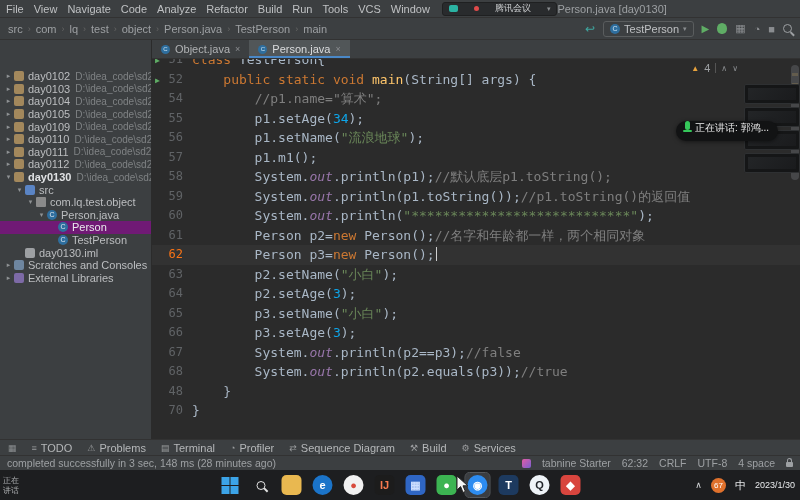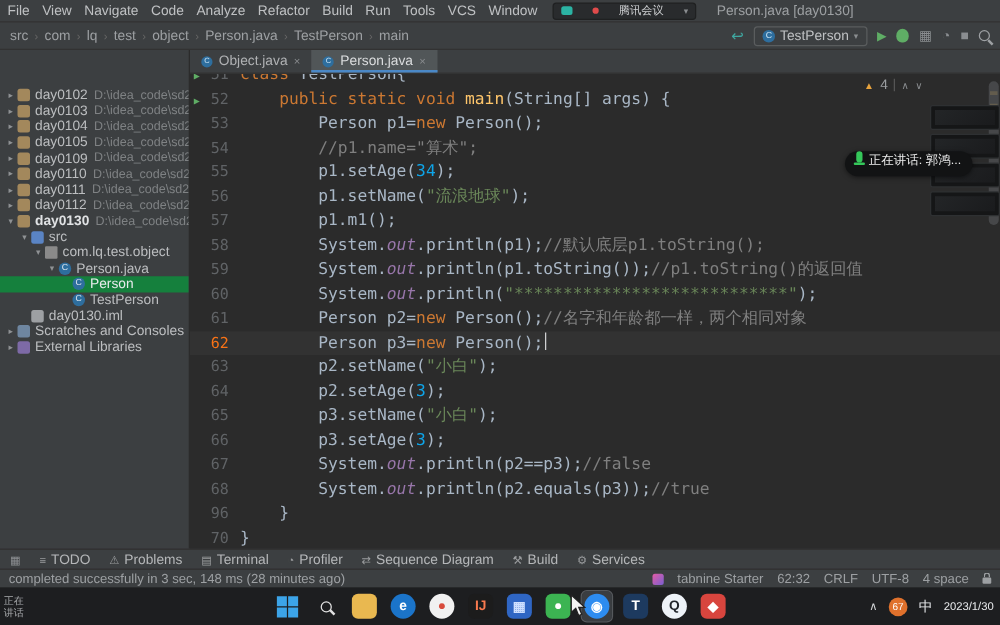--- a/index.html
+++ b/index.html
@@ -8,21 +8,21 @@
 
 
 #titlebar{position:absolute;left:0;top:0;right:0;height:18px;background:#3c3f41;display:flex;align-items:center;padding:0 6px;border-bottom:1px solid #323232;z-index:6}
 #menu-bar{display:flex;gap:10px;font-size:11px;color:#bfc1c3;white-space:nowrap}
 .menu-item{cursor:default}
 #meeting-pill{margin-left:12px;display:flex;align-items:center;gap:16px;background:#292b2d;border:1px solid #1f2021;border-radius:3px;padding:1px 6px;height:14px}
 .cam-icon{width:9px;height:7px;background:#2bb3a3;border-radius:2px}
 .rec-dot{width:5px;height:5px;border-radius:50%;background:#e04b4b}
 #meeting-pill .lbl{font-size:9px;color:#d0d2d4;white-space:nowrap}
 #meeting-pill .dd{font-size:7px;color:#8a8d90}
-#win-title{margin-left:16px;font-size:11px;color:#9da0a3;white-space:nowrap}
+#win-title{font-size:11px;color:#9da0a3;white-space:nowrap}
 
 
 #toolbar{position:absolute;left:0;top:18px;right:0;height:22px;background:#3c3f41;border-bottom:1px solid #323232;display:flex;align-items:center;padding:0 8px;z-index:6}
 #breadcrumb{display:flex;align-items:center;gap:5px;font-size:11px;color:#9da0a3;white-space:nowrap}
 .crumb-sep{color:#666;font-size:9px}
 #toolbar-right{margin-left:auto;display:flex;align-items:center;gap:8px}
 .tb-back{color:#3fa7a0;font-size:12px}
 #run-config{display:flex;align-items:center;gap:4px;border:1px solid #5a5d5e;border-radius:3px;height:16px;padding:0 6px;font-size:11px;color:#bfc1c3;background:#3c3f41}
 .mini-class{width:10px;height:10px;border-radius:50%;background:#2e6e9e;color:#cfe6f5;font-size:7px;line-height:10px;text-align:center}
 #run-config .dd{font-size:7px;color:#8a8d90}
@@ -30,21 +30,21 @@
 .tb-bug{width:10px;height:11px;border-radius:50% 50% 45% 45%;background:#5fad65}
 .tb-dim{color:#8a8d90;font-size:11px}
 .maglass{width:9px;height:9px;border:1.5px solid #9da0a3;border-radius:50%;position:relative;display:inline-block}
 .maglass::after{content:"";position:absolute;width:5px;height:1.5px;background:#9da0a3;transform:rotate(45deg);right:-4px;bottom:-2px}
 .maglass.light{border-color:#e2e2e2}
 .maglass.light::after{background:#e2e2e2}
 
 
 #sidebar{position:absolute;left:0;top:40px;width:152px;bottom:61px;background:#3c3f41;border-right:1px solid #2b2b2b;padding-top:30px;overflow:hidden;z-index:4}
 .tree-row{display:flex;align-items:center;height:12.6px;font-size:11px;color:#bcbec0;white-space:nowrap;overflow:hidden;cursor:default}
-.tree-row.selected{background:#15803d;color:#e8eaec}
+.tree-row.selected{background:#701a75;color:#e8eaec}
 .arrow{width:9px;flex:0 0 9px;font-size:7px;color:#8f9294;text-align:center}
 .ticon{width:10px;height:10px;flex:0 0 10px;border-radius:2px;margin:0 4px 0 1px;font-size:7px;line-height:10px;text-align:center;color:#dfe7ee}
 .ic-folder{background:#a3885c}
 .ic-folder-src{background:#5a84c4}
 .ic-package{background:#8a8a8a;border-radius:1px}
 .ic-class{background:#2e6e9e;border-radius:50%}
 .ic-file{background:#9da0a3}
 .ic-library{background:#7d6aa6}
 .ic-scratch{background:#6e86a0}
 .tlabel.bold{font-weight:bold;color:#e0e2e4}
@@ -281,37 +281,36 @@
       <span class="tab-icon">C</span>
       <span>Person.java</span>
       <span class="tab-close">×</span>
     </div>
   </div>
 
 <div id="editor">
   <div id="code">
       <div class="code-line"><span class="gutter"><span class="runmark">▶</span>51</span><span class="ltext"><span class="tk-kw">class </span><span class="tk-pl">TestPerson{</span></span></div>
       <div class="code-line"><span class="gutter"><span class="runmark">▶</span>52</span><span class="ltext"><span class="tk-pl">    </span><span class="tk-kw">public static void </span><span class="tk-mth">main</span><span class="tk-pl">(String[] args) {</span></span></div>
-      <div class="code-line"><span class="gutter">53</span><span class="ltext"><span class="tk-pl">        Person p1=</span><span class="tk-kw">new</span><span class="tk-pl"> Person();</span></span></div>
       <div class="code-line"><span class="gutter">54</span><span class="ltext"><span class="tk-pl">        </span><span class="tk-cm">//p1.name="算术";</span></span></div>
       <div class="code-line"><span class="gutter">55</span><span class="ltext"><span class="tk-pl">        p1.setAge(</span><span class="tk-num">34</span><span class="tk-pl">);</span></span></div>
       <div class="code-line"><span class="gutter">56</span><span class="ltext"><span class="tk-pl">        p1.setName(</span><span class="tk-str">"流浪地球"</span><span class="tk-pl">);</span></span></div>
       <div class="code-line"><span class="gutter">57</span><span class="ltext"><span class="tk-pl">        p1.m1();</span></span></div>
       <div class="code-line"><span class="gutter">58</span><span class="ltext"><span class="tk-pl">        System.</span><span class="tk-fld">out</span><span class="tk-pl">.println(p1);</span><span class="tk-cm">//默认底层p1.toString();</span></span></div>
       <div class="code-line"><span class="gutter">59</span><span class="ltext"><span class="tk-pl">        System.</span><span class="tk-fld">out</span><span class="tk-pl">.println(p1.toString());</span><span class="tk-cm">//p1.toString()的返回值</span></span></div>
       <div class="code-line"><span class="gutter">60</span><span class="ltext"><span class="tk-pl">        System.</span><span class="tk-fld">out</span><span class="tk-pl">.println(</span><span class="tk-str">"****************************"</span><span class="tk-pl">);</span></span></div>
       <div class="code-line"><span class="gutter">61</span><span class="ltext"><span class="tk-pl">        Person p2=</span><span class="tk-kw">new</span><span class="tk-pl"> Person();</span><span class="tk-cm">//名字和年龄都一样，两个相同对象</span></span></div>
       <div class="code-line current"><span class="gutter">62</span><span class="ltext"><span class="tk-pl">        Person p3=</span><span class="tk-kw">new</span><span class="tk-pl"> Person();</span><span class="caret"></span></span></div>
       <div class="code-line"><span class="gutter">63</span><span class="ltext"><span class="tk-pl">        p2.setName(</span><span class="tk-str">"小白"</span><span class="tk-pl">);</span></span></div>
       <div class="code-line"><span class="gutter">64</span><span class="ltext"><span class="tk-pl">        p2.setAge(</span><span class="tk-num">3</span><span class="tk-pl">);</span></span></div>
       <div class="code-line"><span class="gutter">65</span><span class="ltext"><span class="tk-pl">        p3.setName(</span><span class="tk-str">"小白"</span><span class="tk-pl">);</span></span></div>
       <div class="code-line"><span class="gutter">66</span><span class="ltext"><span class="tk-pl">        p3.setAge(</span><span class="tk-num">3</span><span class="tk-pl">);</span></span></div>
       <div class="code-line"><span class="gutter">67</span><span class="ltext"><span class="tk-pl">        System.</span><span class="tk-fld">out</span><span class="tk-pl">.println(p2==p3);</span><span class="tk-cm">//false</span></span></div>
       <div class="code-line"><span class="gutter">68</span><span class="ltext"><span class="tk-pl">        System.</span><span class="tk-fld">out</span><span class="tk-pl">.println(p2.equals(p3));</span><span class="tk-cm">//true</span></span></div>
-      <div class="code-line"><span class="gutter">96</span><span class="ltext"><span class="tk-pl">    }</span></span></div>
+      <div class="code-line"><span class="gutter">48</span><span class="ltext"><span class="tk-pl">    }</span></span></div>
       <div class="code-line"><span class="gutter">70</span><span class="ltext"><span class="tk-pl">}</span></span></div>
     </div>
   <div id="inspections">
     <span class="warn-tri">▲</span>
     <span class="warn-count">4</span>
     <span class="insp-sep"></span>
     <span class="insp-chev">∧</span>
     <span class="insp-chev">∨</span>
   </div>
   <div id="scrollbar">

